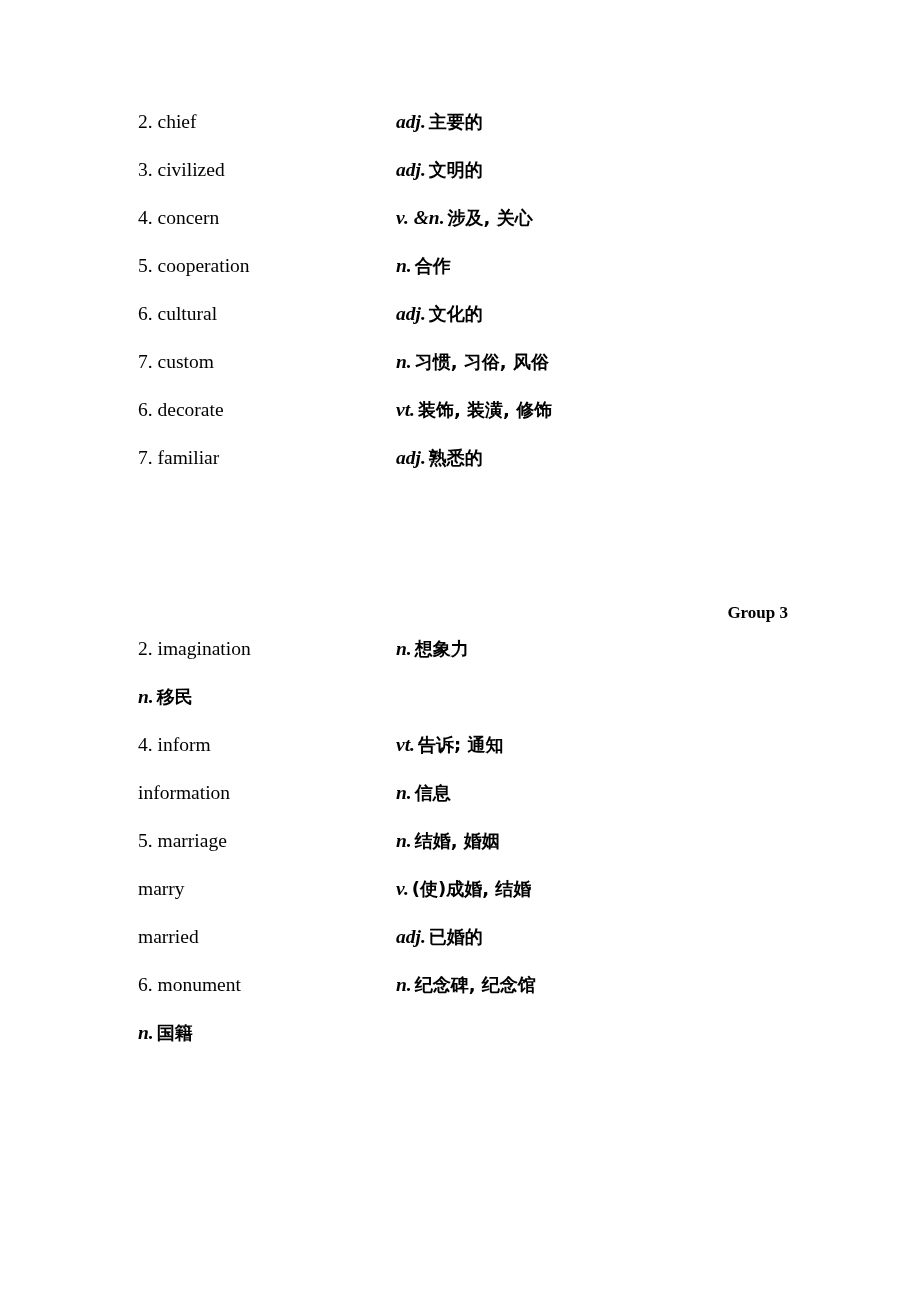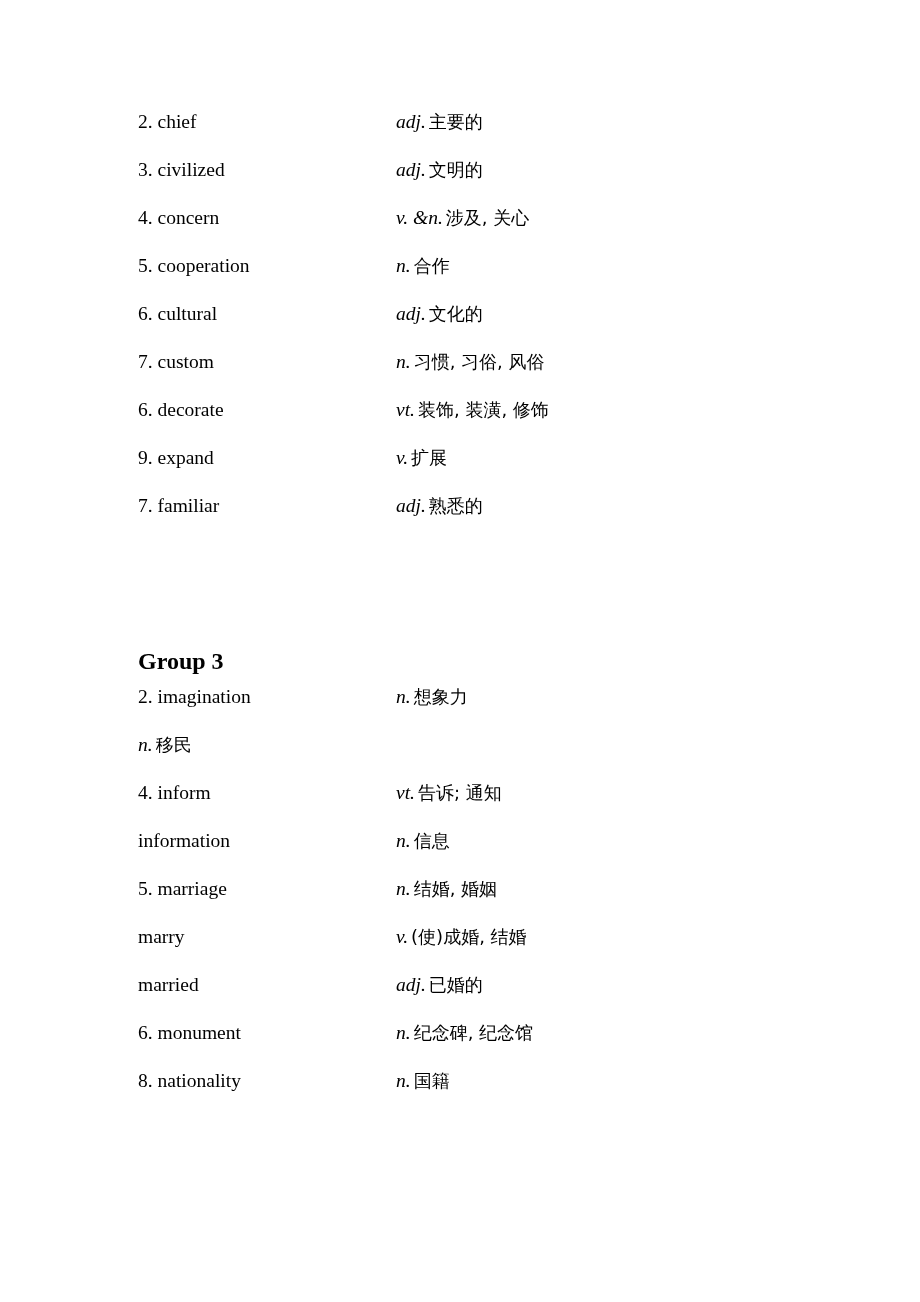--- a/index.html
+++ b/index.html
@@ -36,33 +36,34 @@
   .entry .word {
     width: 258px;
     font-size: 19.5px;
     line-height: 1.2;
     white-space: nowrap;
   }
   .entry .defn {
     font-size: 19.5px;
     line-height: 1.2;
     white-space: nowrap;
+    font-weight: bold;
   }
   .entry .pos {
     font-style: italic;
     font-family: "Liberation Serif", serif;
   }
   .entry .cn {
     font-family: "DejaVu Sans", sans-serif;
     font-size: 18px;
     padding-left: 3px;
   }
   .group-heading {
-    text-align: left;
-    font-size: 24px;
+    text-align: right;
+    font-size: 17px;
     font-weight: bold;
     height: 48px;
     line-height: 48px;
     width: 650px;
   }
   .spacer-block {
     height: 48px;
   }
   .spacer-half {
     height: 47px;
@@ -97,24 +98,20 @@
       </div>
       <div class="entry">
         <span class="word">7. custom</span>
         <span class="defn"><span class="pos">n.</span><span class="cn">习惯, 习俗, 风俗</span></span>
       </div>
       <div class="entry">
         <span class="word">6. decorate</span>
         <span class="defn"><span class="pos">vt.</span><span class="cn">装饰, 装潢, 修饰</span></span>
       </div>
       <div class="entry">
-        <span class="word">9. expand</span>
-        <span class="defn"><span class="pos">v.</span><span class="cn">扩展</span></span>
-      </div>
-      <div class="entry">
         <span class="word">7. familiar</span>
         <span class="defn"><span class="pos">adj.</span><span class="cn">熟悉的</span></span>
       </div>
     </div>
 
     <div class="spacer-block"></div>
     <div class="spacer-half"></div>
 
     <div>
       <div class="group-heading">Group 3</div>
@@ -143,19 +140,18 @@
       </div>
       <div class="entry">
         <span class="word">married</span>
         <span class="defn"><span class="pos">adj.</span><span class="cn">已婚的</span></span>
       </div>
       <div class="entry">
         <span class="word">6. monument</span>
         <span class="defn"><span class="pos">n.</span><span class="cn">纪念碑, 纪念馆</span></span>
       </div>
       <div class="entry">
-        <span class="word">8. nationality</span>
         <span class="defn"><span class="pos">n.</span><span class="cn">国籍</span></span>
       </div>
     </div>
 
   </div>
 </div>
 
 </body></html>

